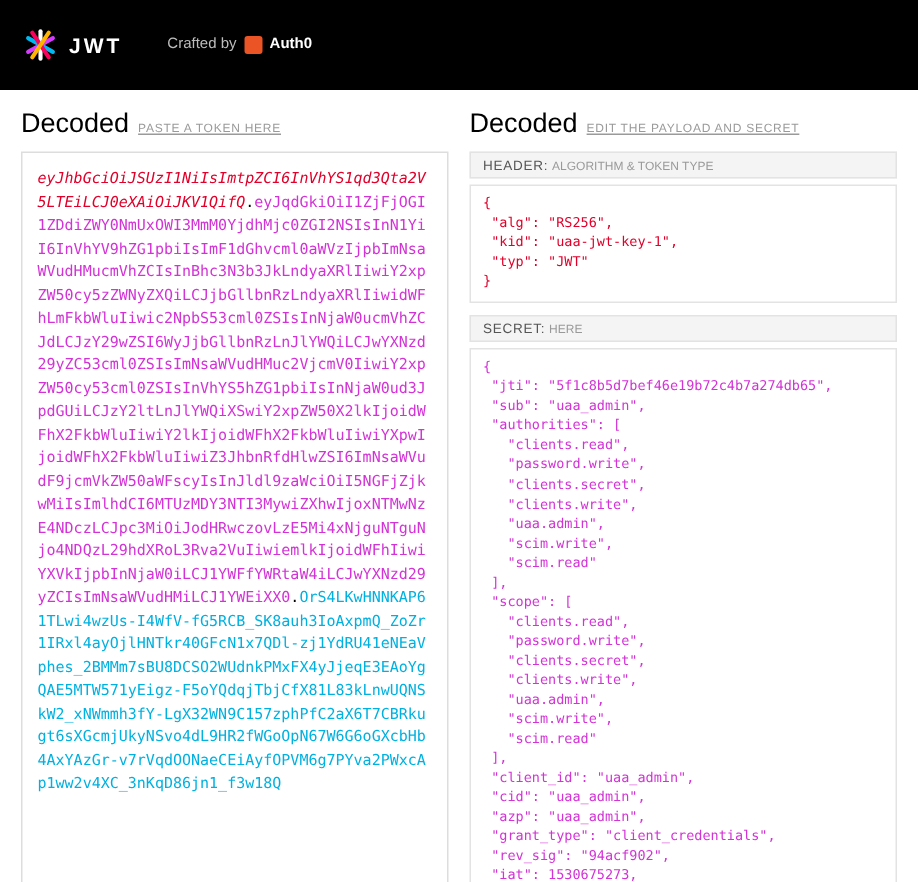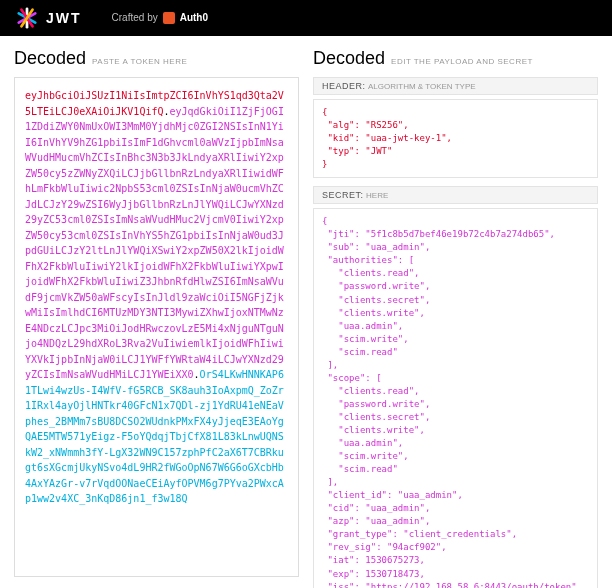--- a/index.html
+++ b/index.html
@@ -1,31 +1,31 @@
 <!DOCTYPE html>
 <html><head>
 <meta charset="utf-8">
 <style>
   * { margin: 0; padding: 0; box-sizing: border-box; }
   body { font-family: -apple-system, BlinkMacSystemFont, "Segoe UI", Helvetica, Arial, sans-serif; background: #fff; width: 612px; font-size: 11px; color: #222; }
-  header.nav { background: #000; color: #fff; display: flex; align-items: center; padding: 8px 16px; height: 36px; }
+  header.nav { background: #000; color: #fff; display: flex; align-items: center; padding: 8px 16px; height: 60px; }
   .logo-block { display: flex; align-items: center; gap: 8px; margin-right: 30px; }
   .jwt-text { font-weight: 700; letter-spacing: 2px; font-size: 14px; }
   .nav-links { display: flex; gap: 16px; font-size: 10px; flex: 1; }
   .nav-links span { color: #bcbcbc; cursor: pointer; }
   .nav-links span.active { color: #fff; font-weight: 600; }
   .crafted { font-size: 10px; color: #bcbcbc; display: flex; align-items: flex-start; gap: 5px; }
   .crafted b { color: #fff; }
   .auth0-icon { width: 12px; height: 12px; background: #eb5424; border-radius: 2px; display: inline-block; }
   main { display: flex; gap: 14px; padding: 12px 14px; }
   .col { flex: 1; min-width: 0; }
   h2 { font-weight: 400; font-size: 18px; color: #000; margin-bottom: 8px; display: flex; align-items: baseline; gap: 6px; }
-  h2 .sub { font-size: 8px; letter-spacing: 0.5px; color: #9a9a9a; text-transform: uppercase; }
+  h2 .sub { font-size: 8px; letter-spacing: 0.5px; color: #9a9a9a; text-transform: uppercase; text-decoration: underline; }
   .token-box { border: 1px solid #ddd; padding: 10px; font-family: "Menlo", "Consolas", monospace; font-size: 10px; line-height: 1.55; word-break: break-all; min-height: 500px; }
-  .t-red { color: #e1002a; }
+  .t-red { color: #e1002a; font-style: italic; }
   .t-purple { color: #d333d6; }
   .t-cyan { color: #00b1e0; }
   .sep { color: #000; }
   .section-head { background: #f4f4f4; border: 1px solid #e3e3e3; color: #555; font-size: 9px; padding: 3px 8px; margin-bottom: 4px; }
   .section-head .lbl { letter-spacing: 0.5px; }
   .section-head .desc { color: #999; font-size: 8px; }
   .json-box { border: 1px solid #e3e3e3; padding: 6px 8px; font-family: "Menlo","Consolas",monospace; font-size: 9px; line-height: 1.45; margin-bottom: 8px; white-space: pre; overflow: hidden; }
   .json-box.header-json { color: #e1002a; }
   .json-box.payload-json { color: #d333d6; }
   .asterisk-logo { width: 22px; height: 22px; position: relative; }

